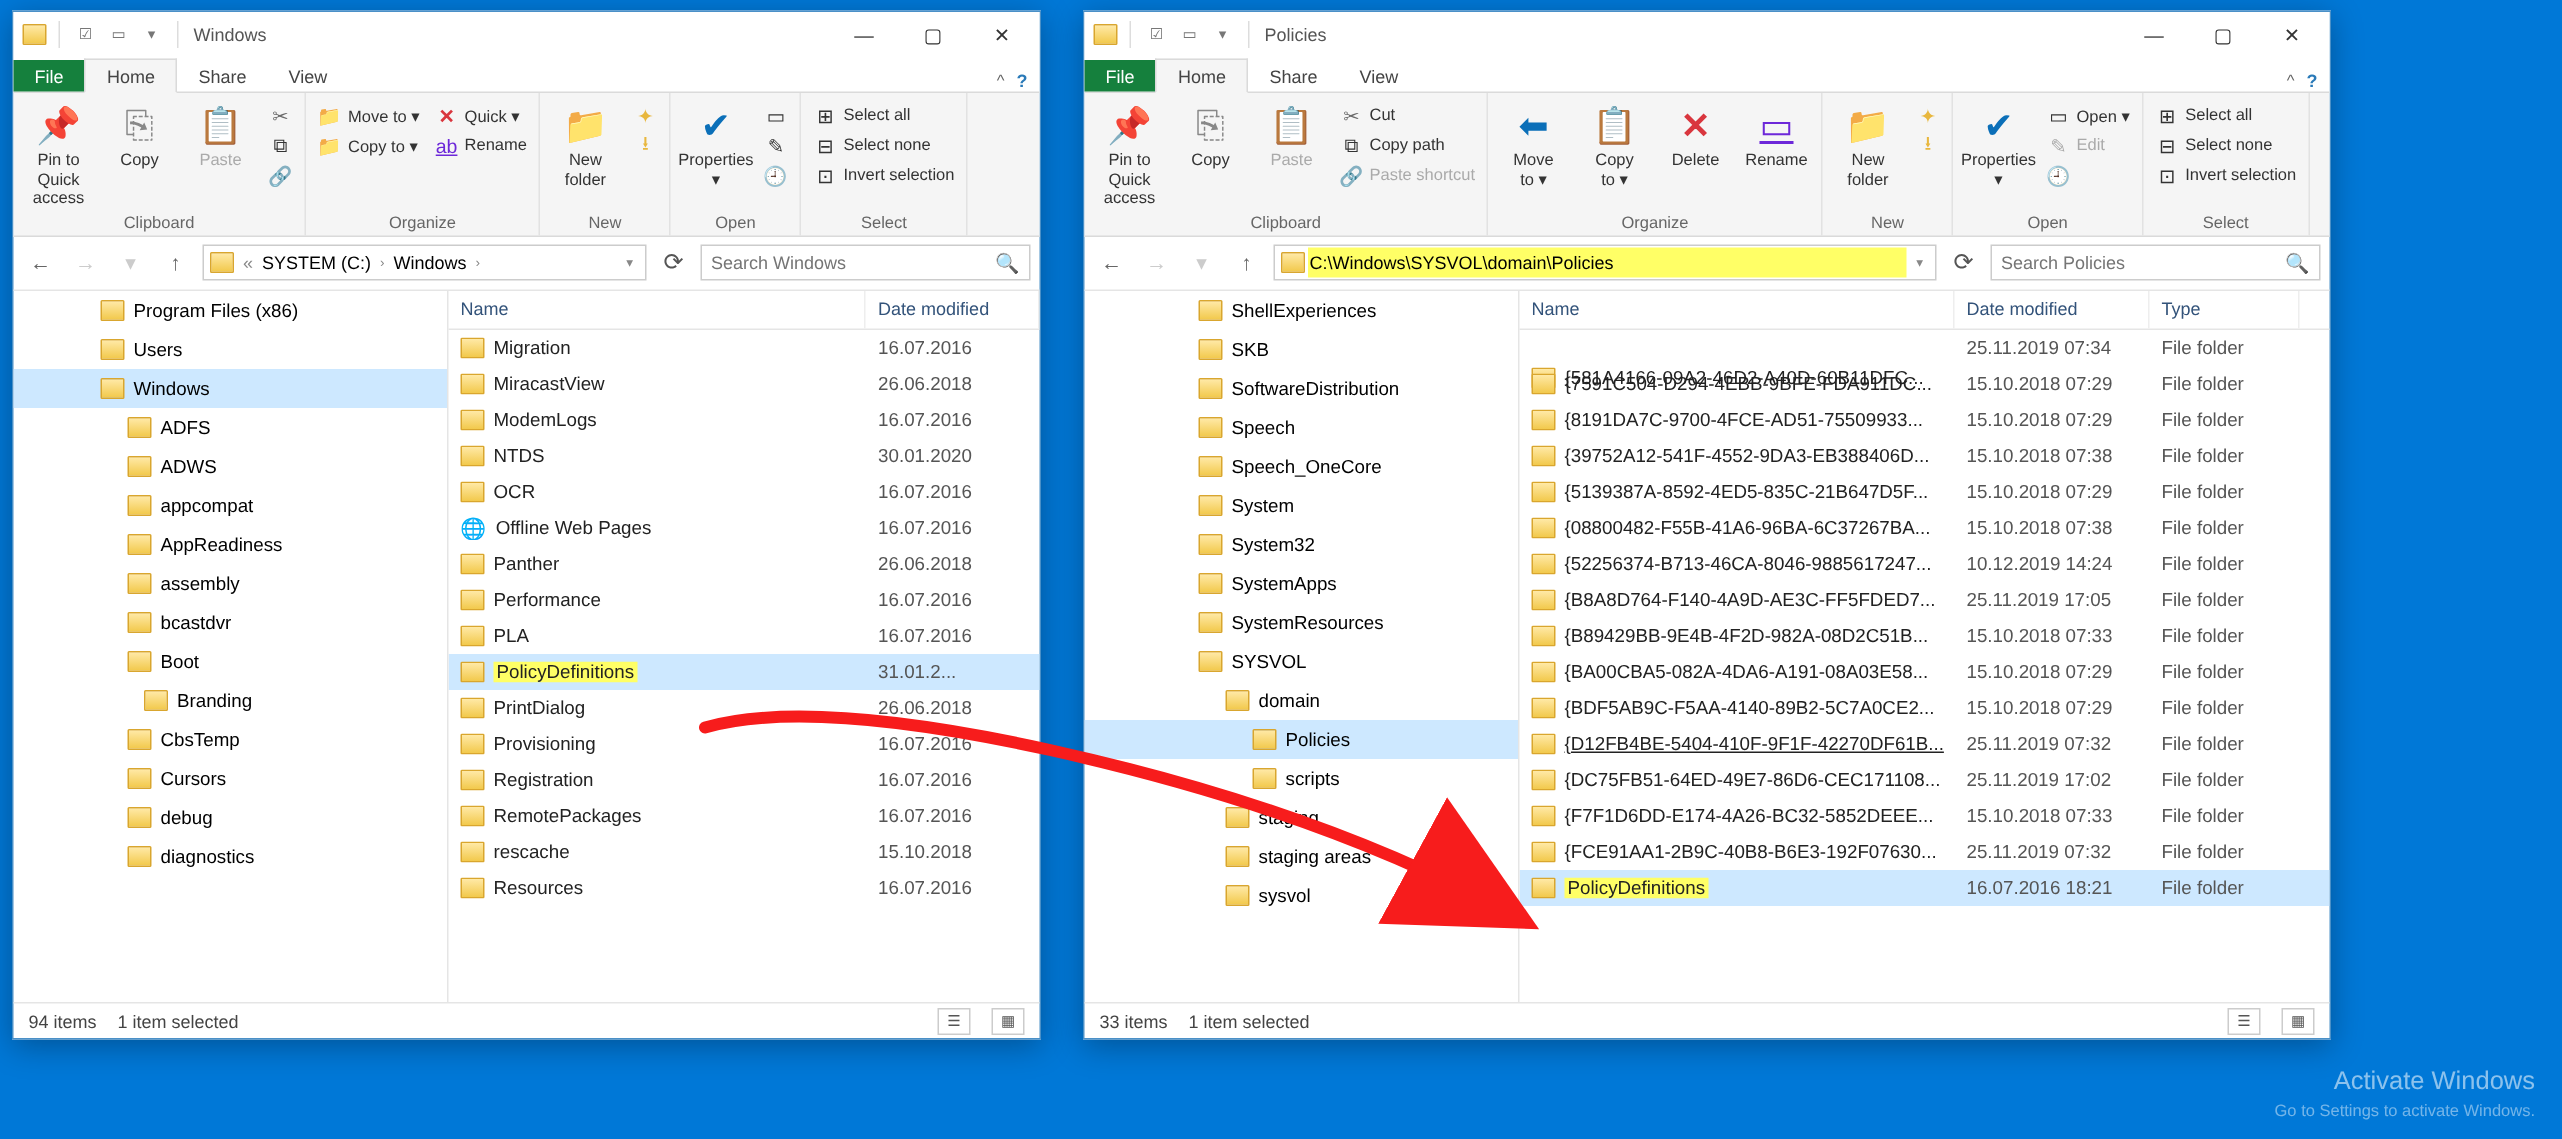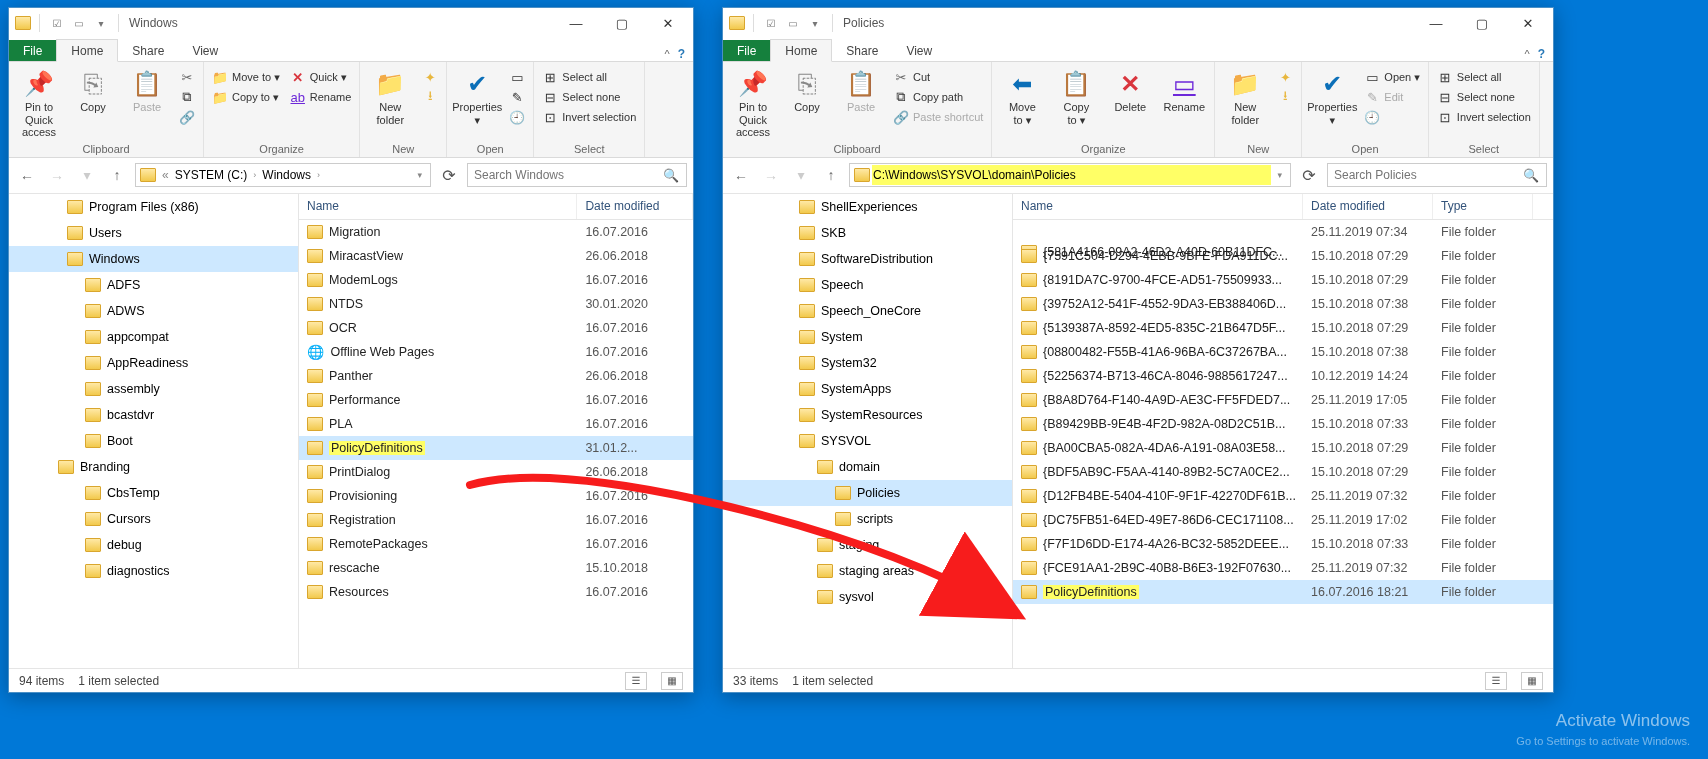--- a/index.html
+++ b/index.html
@@ -284,21 +284,21 @@
           <div class="tn" style="padding-left:58px;">
             <span class="twisty"></span>
             <span class="tfolder ticon"></span>
             <span>bcastdvr</span>
           </div>
           <div class="tn" style="padding-left:58px;">
             <span class="twisty"></span>
             <span class="tfolder ticon"></span>
             <span>Boot</span>
           </div>
-          <div class="tn" style="padding-left:31px;">
+          <div class="tn" style="padding-left:69px;">
             <span class="twisty"></span>
             <span class="tfolder ticon"></span>
             <span>Branding</span>
           </div>
           <div class="tn" style="padding-left:58px;">
             <span class="twisty"></span>
             <span class="tfolder ticon"></span>
             <span>CbsTemp</span>
           </div>
           <div class="tn" style="padding-left:58px;">
@@ -779,21 +779,21 @@
             </div>
             <div class="row">
               <div style="width:290px;">
                 <span class="tfolder ricon"></span>
                 <span>{BDF5AB9C-F5AA-4140-89B2-5C7A0CE2...</span>
               </div>
               <div style="width:130px;color:#555;">15.10.2018 07:29</div>
               <div style="width:100px;color:#555;">File folder</div>
             </div>
             <div class="row">
-              <div style="width:290px;">
+              <div style="width:290px;text-decoration:underline;">
                 <span class="tfolder ricon"></span>
                 <span>{D12FB4BE-5404-410F-9F1F-42270DF61B...</span>
               </div>
               <div style="width:130px;color:#555;">25.11.2019 07:32</div>
               <div style="width:100px;color:#555;">File folder</div>
             </div>
             <div class="row">
               <div style="width:290px;">
                 <span class="tfolder ricon"></span>
                 <span>{DC75FB51-64ED-49E7-86D6-CEC171108...</span>

